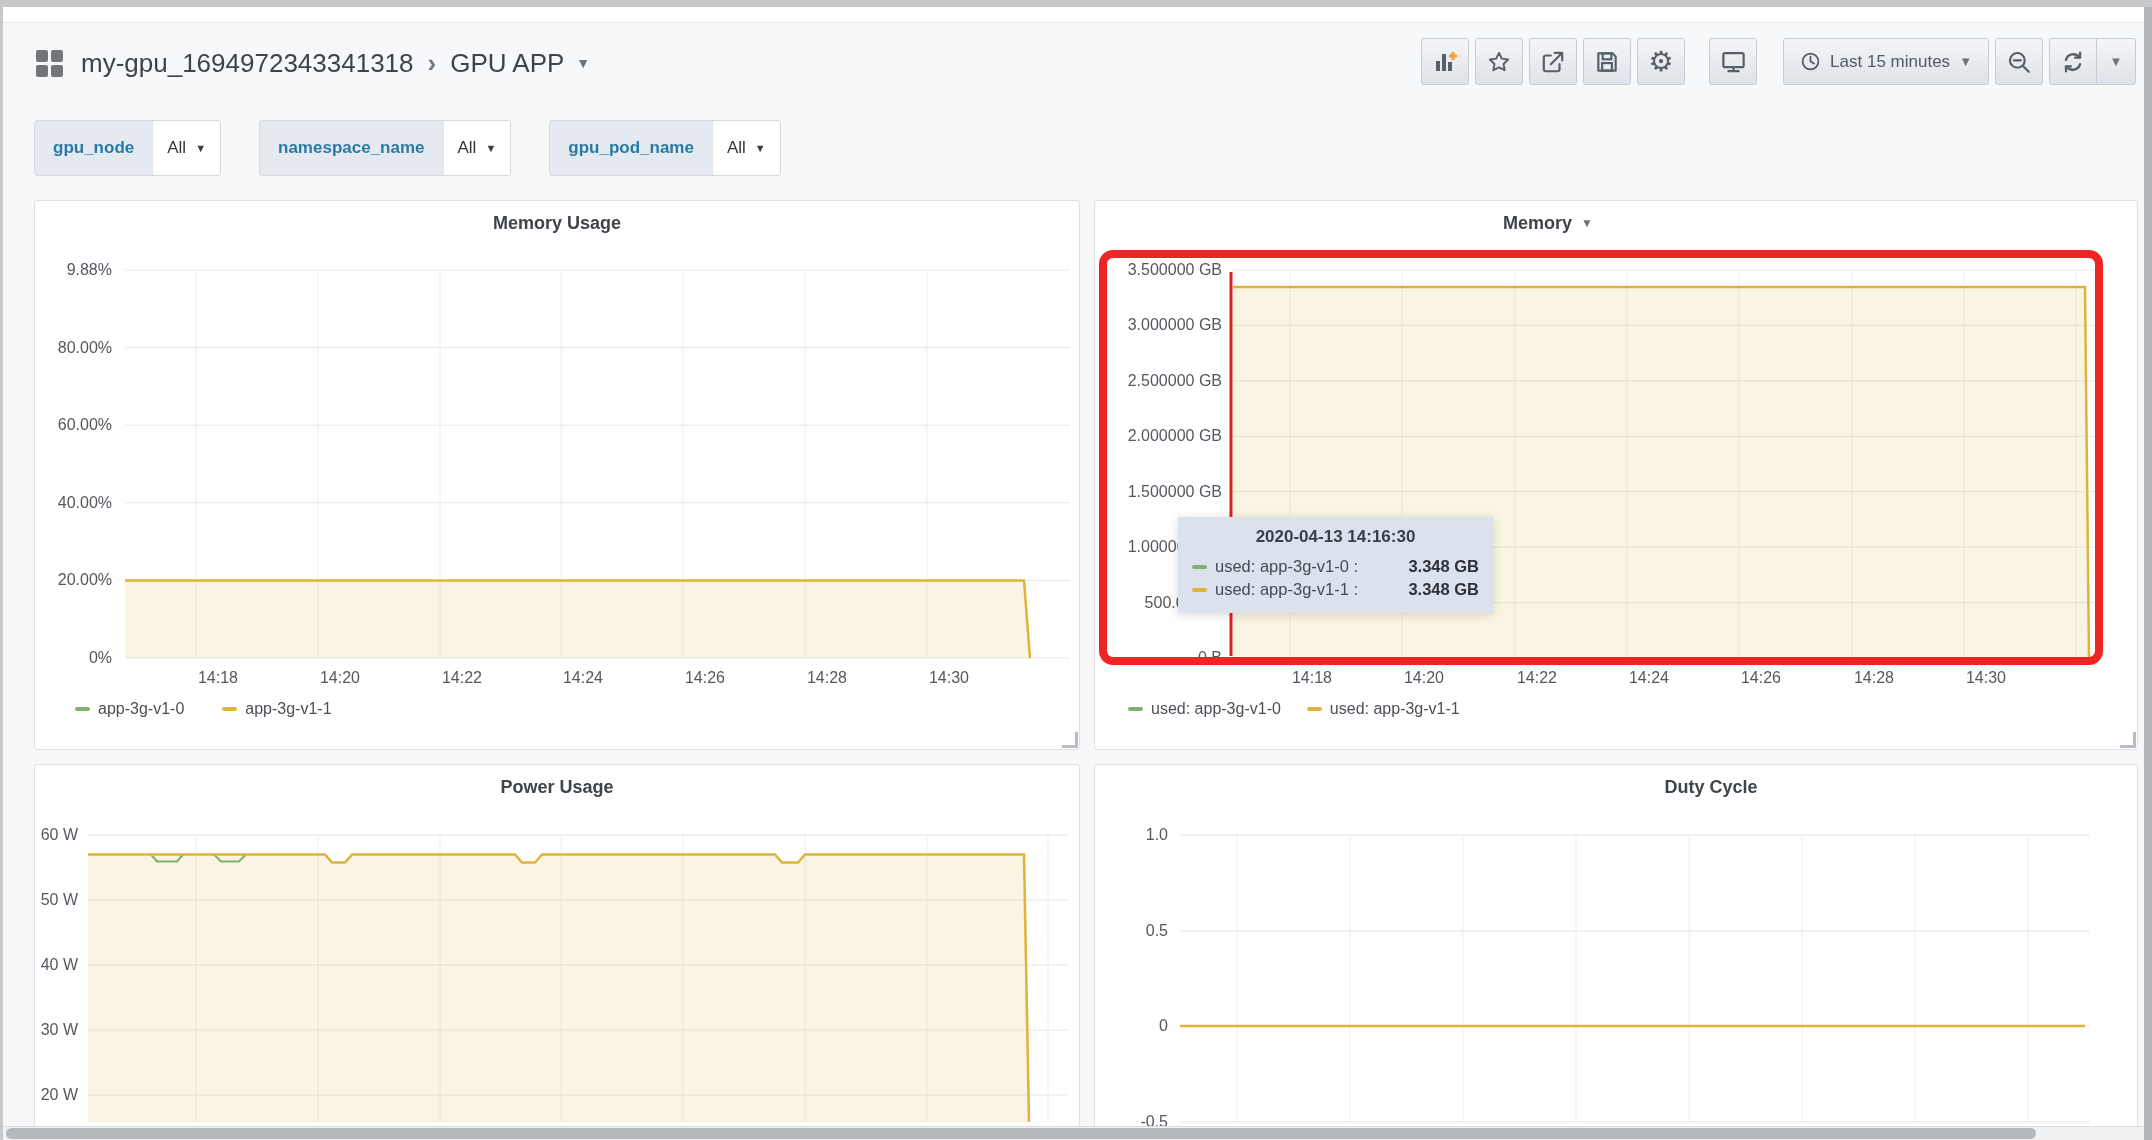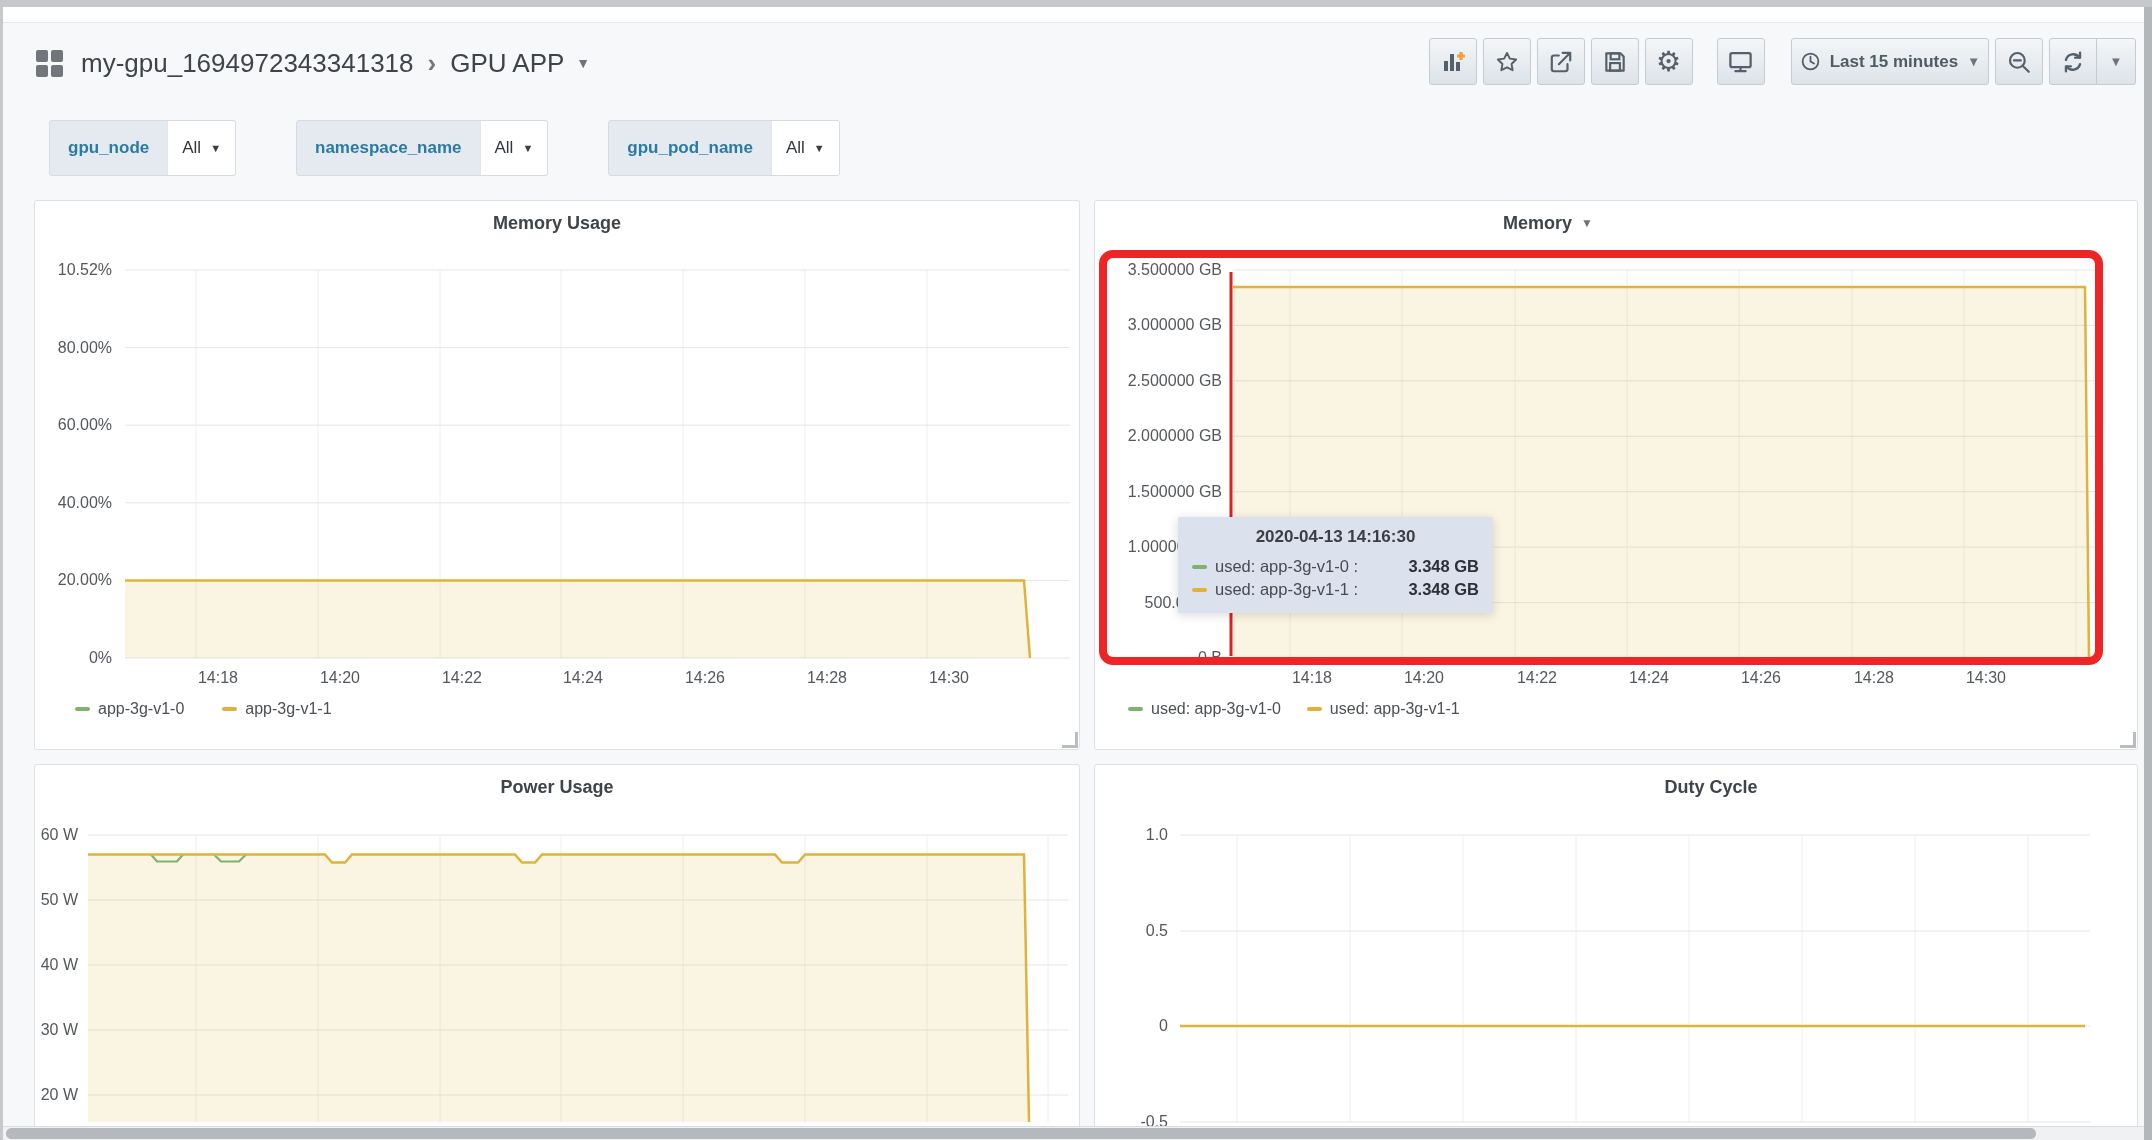--- a/index.html
+++ b/index.html
@@ -19,27 +19,27 @@
   .crumb-sep{font-size:26px;font-weight:bold;color:#73797f;margin:0 14px;}
   .caret{color:#6d737a;font-size:13px;line-height:1;}
   #breadcrumb .caret{margin-left:12px;font-size:14px;}
   
   #toolbar{top:38px;right:16px;display:flex;align-items:center;gap:6px;z-index:3;}
   .tb-btn{height:47px;min-width:48px;box-sizing:border-box;display:flex;align-items:center;justify-content:center;
     background:linear-gradient(180deg,#f4f6f8,#dde3e8);border:1px solid #c3ccd4;border-radius:3px;cursor:pointer;}
   .tb-btn svg{display:block;}
   .ml18{margin-left:18px;}
   .ml20{margin-left:20px;}
-  #time-btn{padding:0 8px;gap:9px;font-size:17px;color:#4f5b66;font-weight:700;white-space:nowrap;}
+  #time-btn{padding:0 16px;gap:9px;font-size:17px;color:#4f5b66;font-weight:400;white-space:nowrap;}
   .btn-pair{display:flex;}
   .btn-pair .tb-btn:first-child{border-top-right-radius:0;border-bottom-right-radius:0;}
   .btn-pair .tb-btn:last-child{border-top-left-radius:0;border-bottom-left-radius:0;margin-left:-1px;min-width:40px;}
   .glyph{font-size:28px;color:#55606a;line-height:1;}
   
-  #filters{left:49px;top:120px;display:flex;gap:60px;z-index:3;}
+  #filters{left:34px;top:120px;display:flex;gap:38px;z-index:3;}
   .filter{display:flex;align-items:stretch;height:54px;border:1px solid #d5dbe1;border-radius:3px;overflow:hidden;background:#e5eaf0;}
   .filter-label{display:flex;align-items:center;padding:0 18px;font-size:17px;font-weight:bold;color:#2a7aa5;}
   .filter-value{display:flex;align-items:center;gap:9px;background:#fff;padding:0 14px;font-size:17px;color:#34383d;border-left:1px solid #e2e6ea;}
   .filter-value .caret{font-size:11px;color:#3b3f45;}
   
   .panel{background:#fff;border:1px solid #dde0e5;border-radius:3px;box-sizing:border-box;z-index:1;}
   .panel-title{position:absolute;text-align:center;font-size:18px;font-weight:600;color:#3f434a;z-index:3;cursor:pointer;}
   .panel-title .caret{margin-left:9px;font-size:12px;vertical-align:2px;}
   #charts{left:0;top:0;z-index:2;pointer-events:none;}
   .ytick,.xtick{position:absolute;font-size:16px;color:#54585e;z-index:2;}
@@ -287,21 +287,21 @@
   <div class="tt-row">
     <span class="dash" id="tt-dash-1" style="background: rgb(224, 178, 58);"></span>
     <span>used: app-3g-v1-1 :</span>
     <span class="tt-value">3.348 GB</span>
   </div>
 </div>
 
 <div class="abs" id="hscroll-track"></div>
 <div class="abs" id="hscroll-thumb"></div>
 
-<div class="ytick" style="left: 2px; top: 259px;">10.52%</div>
+<div class="ytick" style="left: 2px; top: 259px;">9.88%</div>
 <div class="ytick" style="left: 2px; top: 336.6px;">80.00%</div>
 <div class="ytick" style="left: 2px; top: 414.2px;">60.00%</div>
 <div class="ytick" style="left: 2px; top: 491.8px;">40.00%</div>
 <div class="ytick" style="left: 2px; top: 569.4px;">20.00%</div>
 <div class="ytick" style="left: 2px; top: 647px;">0%</div>
 <div class="xtick" style="left: 154px; top: 666px;">14:18</div>
 <div class="xtick" style="left: 276px; top: 666px;">14:20</div>
 <div class="xtick" style="left: 398px; top: 666px;">14:22</div>
 <div class="xtick" style="left: 519px; top: 666px;">14:24</div>
 <div class="xtick" style="left: 641px; top: 666px;">14:26</div>

